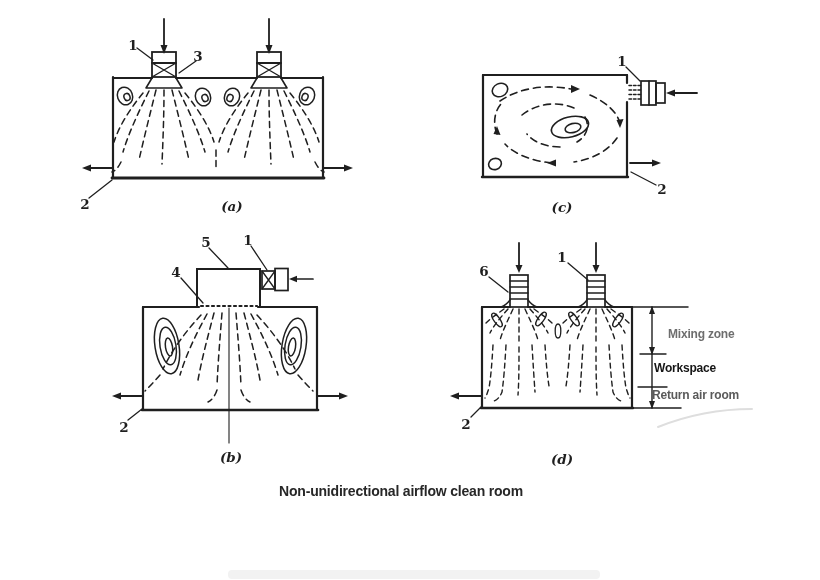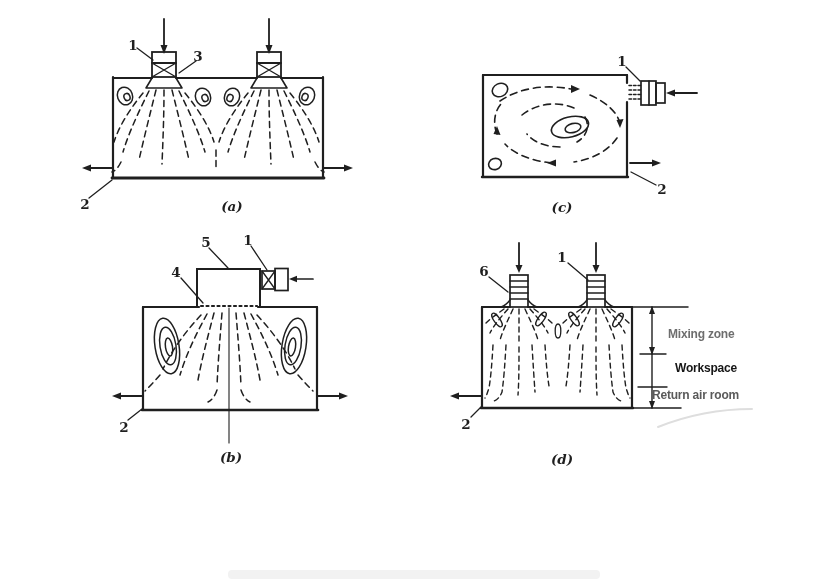--- a/index.html
+++ b/index.html
@@ -7,21 +7,21 @@
          font-family:"Liberation Sans",sans-serif;}
   .stage svg{position:absolute;left:0;top:0;color:var(--ink,#1f1f1f);}
   .num{position:absolute;transform:translate(-50%,-50%);
        font-family:"DejaVu Serif",serif;font-size:13.5px;font-weight:700;
        color:var(--ink,#1f1f1f);white-space:nowrap;}
   .pcap{position:absolute;transform:translate(-50%,-50%);
         font-family:"DejaVu Serif",serif;font-style:italic;font-size:13.5px;font-weight:700;
         color:var(--ink,#1f1f1f);white-space:nowrap;}
   .zone{position:absolute;font-weight:700;font-size:12px;letter-spacing:-0.2px;white-space:nowrap;}
   .zone-mixing{color:var(--zone_gray,#6e6e6e);}
-  .zone-workspace{color:var(--zone_dark,#151515);padding-left:21px;}
+  .zone-workspace{color:var(--zone_dark,#151515);}
   .zone-return{color:var(--zone_return_gray,#5a5a5a);}
   .title{position:absolute;left:0;top:483px;width:802px;text-align:center;
          font-weight:700;font-size:14px;letter-spacing:-0.2px;color:var(--title_text,#272727);}
   .legend{position:absolute;left:55px;top:529px;width:565px;text-align:center;
           font-weight:700;font-size:11.5px;line-height:13px;letter-spacing:-0.2px;
           color:var(--legend_text,#1d1d1d);}
   .legend-line{white-space:nowrap;transform:scaleX(0.84);transform-origin:50% 50%;}
   .bottom-smudge{position:absolute;left:228px;top:570px;width:372px;height:9px;
                  background:#f2f2f2;border-radius:4px;}
 </style>
@@ -339,16 +339,17 @@
 
   <span class="num" style="left:484px;top:271px">6</span>
   <span class="num" style="left:562px;top:257px">1</span>
   <span class="num" style="left:466px;top:424px">2</span>
   <span class="pcap" style="left:562px;top:459px">(d)</span>
 
   <span class="zone zone-mixing" style="left:668px;top:327px">Mixing zone</span>
   <span class="zone zone-workspace" style="left:654px;top:361px">Workspace</span>
   <span class="zone zone-return" style="left:652px;top:388px">Return air room</span>
 
+  <div class="title">Non-unidirectional airflow clean room</div>
 
 
   <div class="bottom-smudge"></div>
 </div>
 
 </body></html>

